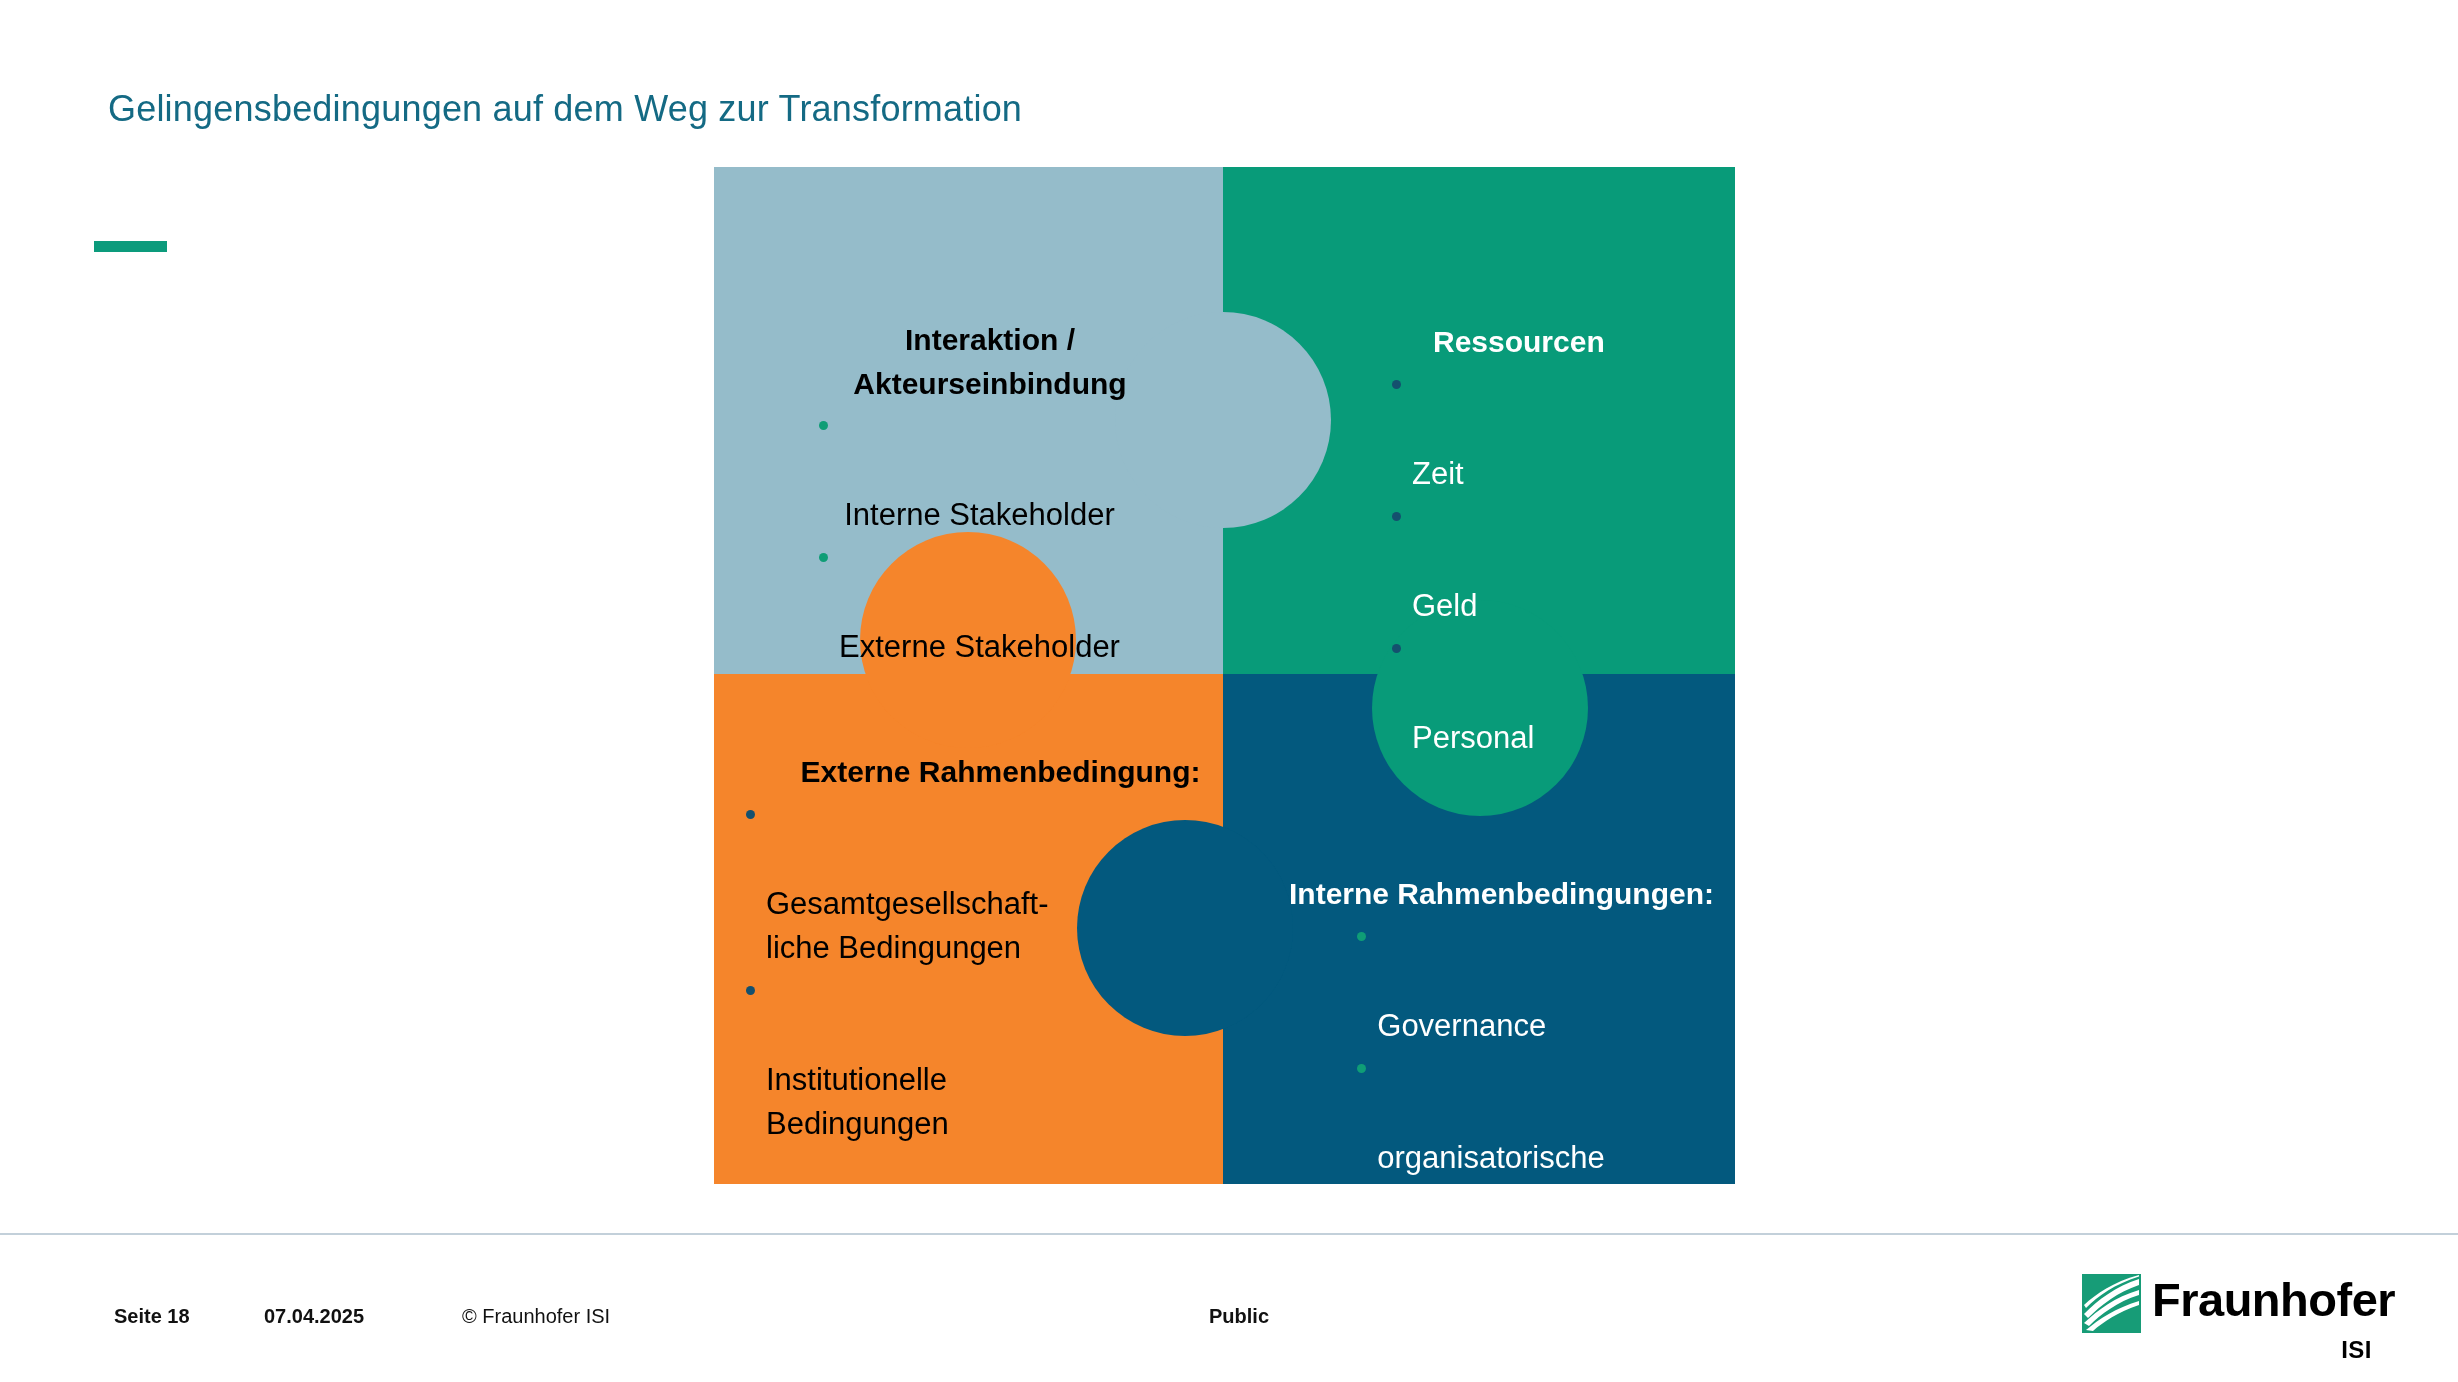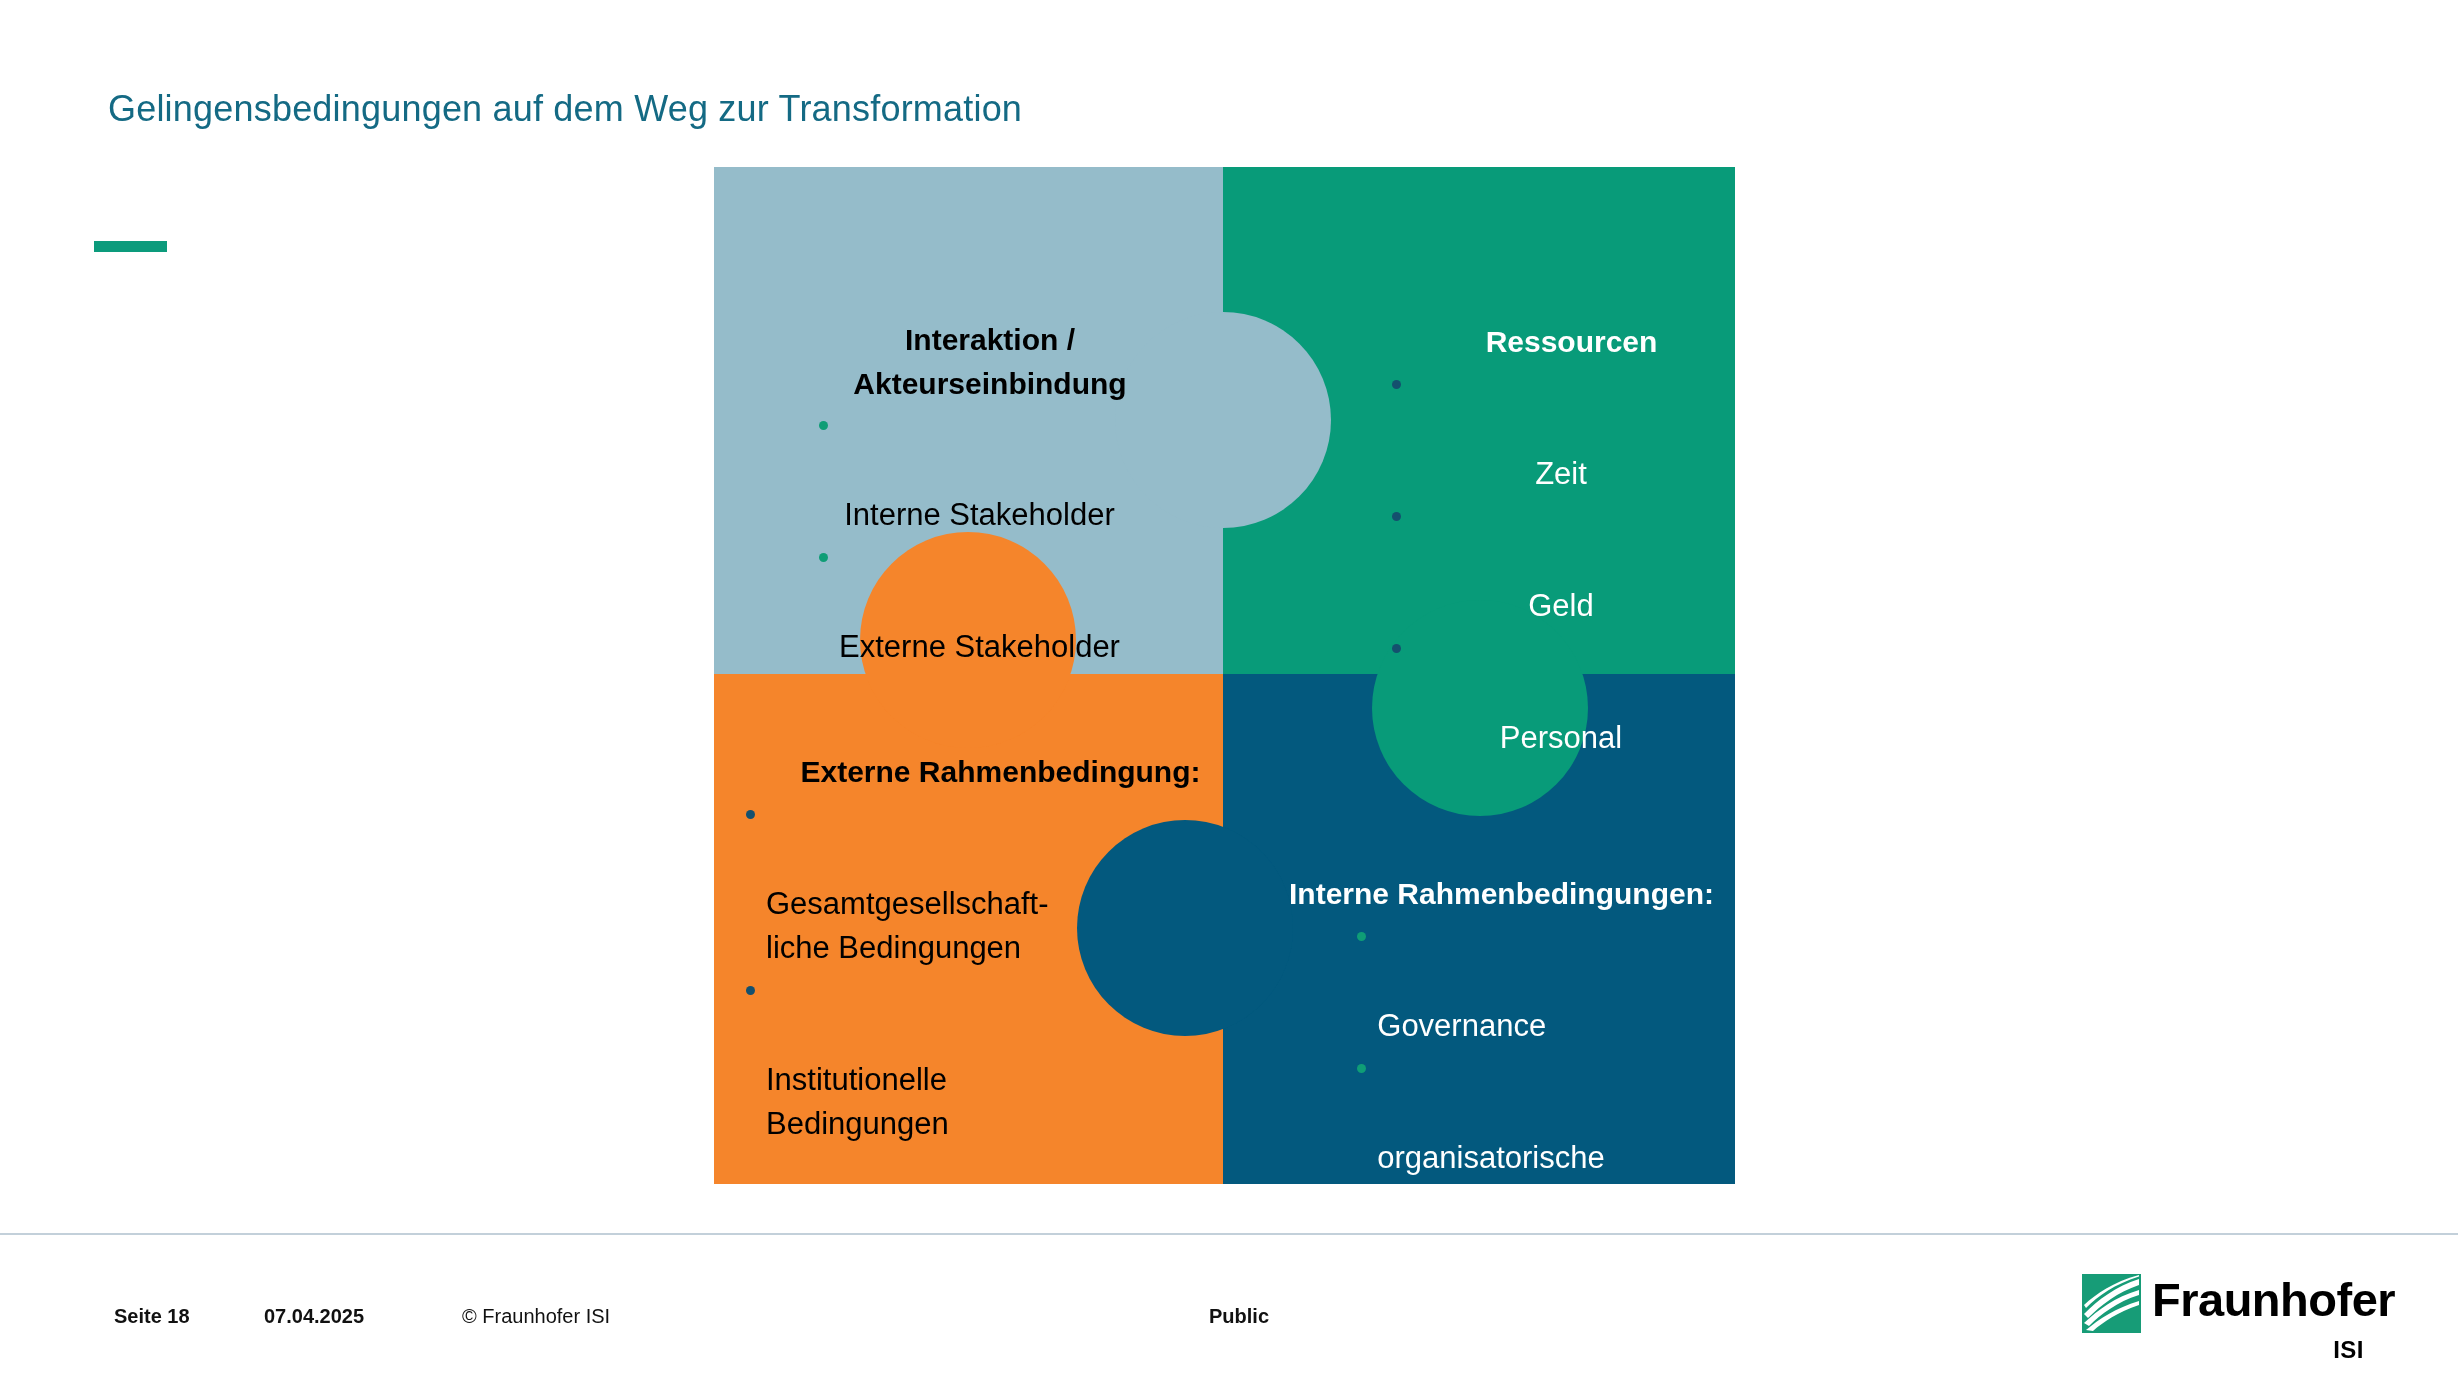--- a/index.html
+++ b/index.html
@@ -90,21 +90,21 @@
     text-align: center;
   }
   #block-interaktion .piece-list { display: inline-block; text-align: center; }
 
   
   #block-ressourcen {
     left: 1390px;
     top: 320px;
     width: 320px;
     color: #ffffff;
-    text-align: center;
+    text-align: left;
   }
 
   
   #block-externe {
     left: 744px;
     top: 750px;
     width: 470px;
     color: #000000;
   }
   #block-externe .piece-heading { text-align: center; }
@@ -161,21 +161,21 @@
     left: 70px;
     top: 2px;
     font-size: 47px;
     font-weight: bold;
     color: #000000;
     letter-spacing: -0.5px;
     line-height: 1;
   }
   #logo-subbrand {
     position: absolute;
-    right: 8px;
+    right: 0;
     top: 62px;
     font-size: 24px;
     font-weight: bold;
     color: #000000;
     letter-spacing: 0.5px;
   }
 </style>
 </head>
 <body>
 

